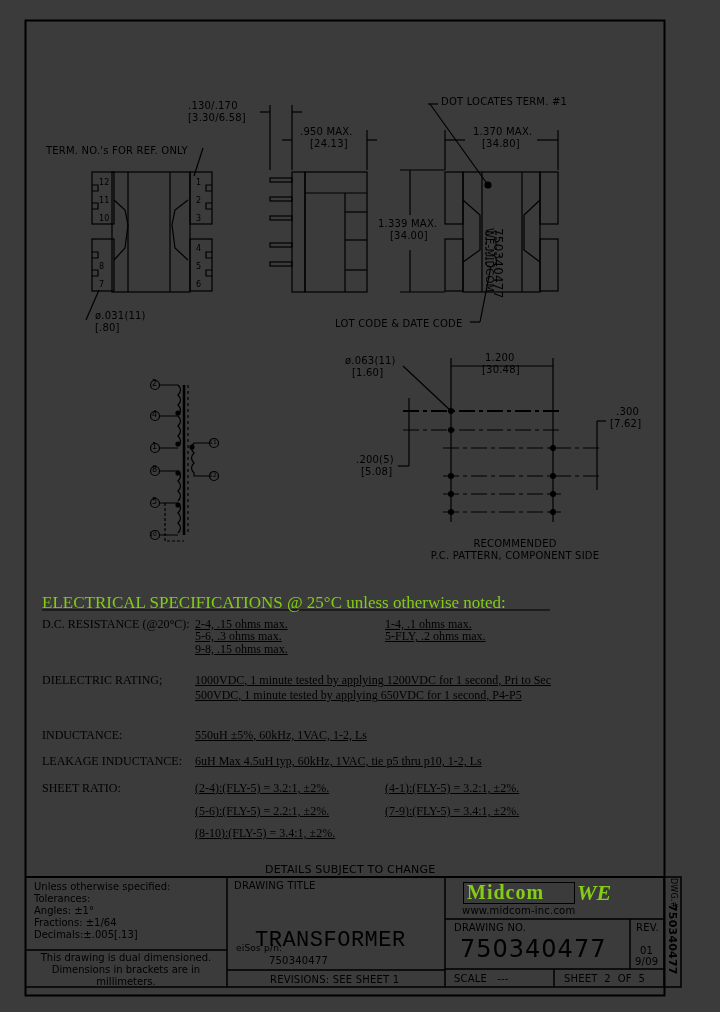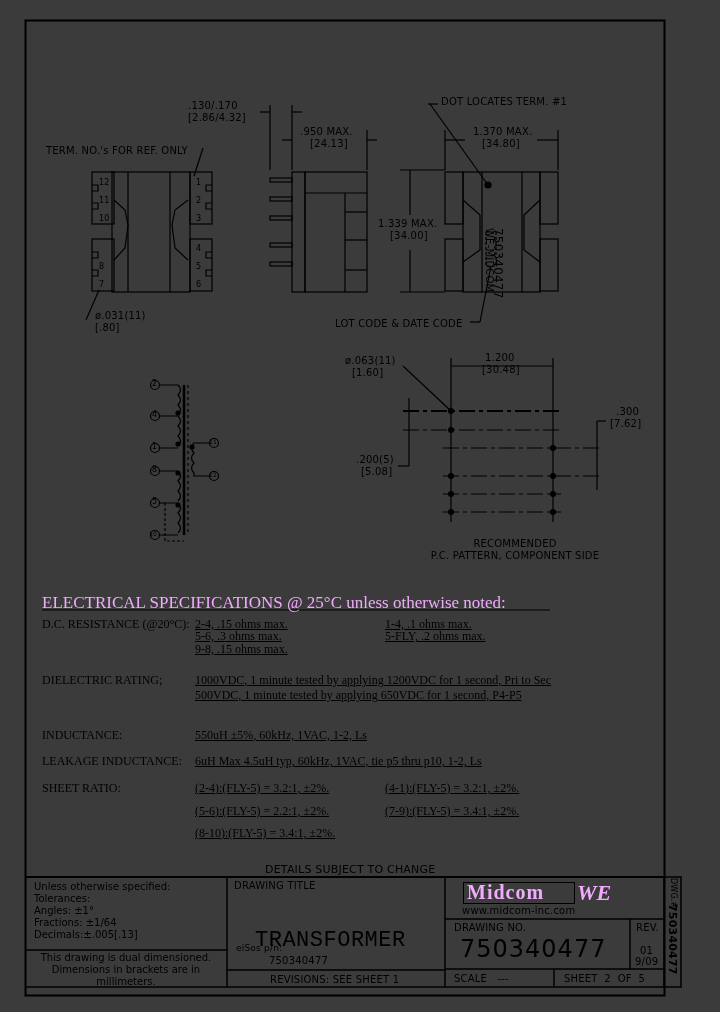--- a/index.html
+++ b/index.html
@@ -1,20 +1,20 @@
 <!DOCTYPE html>
 <html><head>
 <meta charset="utf-8">
 <style>
   html,body{margin:0;padding:0;}
   body{width:720px;height:1012px;background:#3b3b3b;position:relative;overflow:hidden;
        font-family:"Liberation Sans",sans-serif;color:#000;}
   .abs{position:absolute;}
   .cad{font-family:"DejaVu Sans",sans-serif;font-size:10px;letter-spacing:0.2px;color:#000;}
-  .ser{font-family:"Liberation Serif",serif;color:#f0abfc;}
+  .ser{font-family:"Liberation Serif",serif;color:#84cc16;}
   svg{position:absolute;left:0;top:0;}
   .hdr-table{position:absolute;left:25px;top:20px;border-collapse:collapse;}
   .hdr-table td{border:1.5px solid #000;font-family:"DejaVu Sans",sans-serif;font-size:10px;
        padding:1px 6px;text-align:center;height:14px;}
   .spec-label{font-family:"Liberation Serif",serif;font-size:12px;position:absolute;}
   .spec-val{font-family:"Liberation Serif",serif;font-size:12px;position:absolute;white-space:nowrap;text-decoration:underline;}
 </style>
 </head>
 <body>
 
@@ -158,21 +158,21 @@
     <rect x="664" y="877" width="17" height="110" stroke-width="1.5"></rect>
   </g>
 </svg>
 
 <table class="hdr-table">
   <tbody>
 </tbody>
   </table>
 
 <div class="abs cad" style="left:188px;top:100px">.130/.170</div>
-<div class="abs cad" style="left:188px;top:112px">[2.86/4.32]</div>
+<div class="abs cad" style="left:188px;top:112px">[3.30/6.58]</div>
 <div class="abs cad" style="left:300px;top:126px">.950 MAX.</div>
 <div class="abs cad" style="left:310px;top:138px">[24.13]</div>
 <div class="abs cad" style="left:473px;top:126px">1.370 MAX.</div>
 <div class="abs cad" style="left:482px;top:138px">[34.80]</div>
 <div class="abs cad" style="left:378px;top:218px">1.339 MAX.</div>
 <div class="abs cad" style="left:390px;top:230px">[34.00]</div>
 <div class="abs cad" style="left:46px;top:145px">TERM. NO.'s FOR REF. ONLY</div>
 <div class="abs cad" style="left:441px;top:96px">DOT LOCATES TERM. #1</div>
 <div class="abs cad" style="left:335px;top:318px">LOT CODE &amp; DATE CODE</div>
 <div class="abs cad" style="left:95px;top:310px">ø.031(11)</div>

